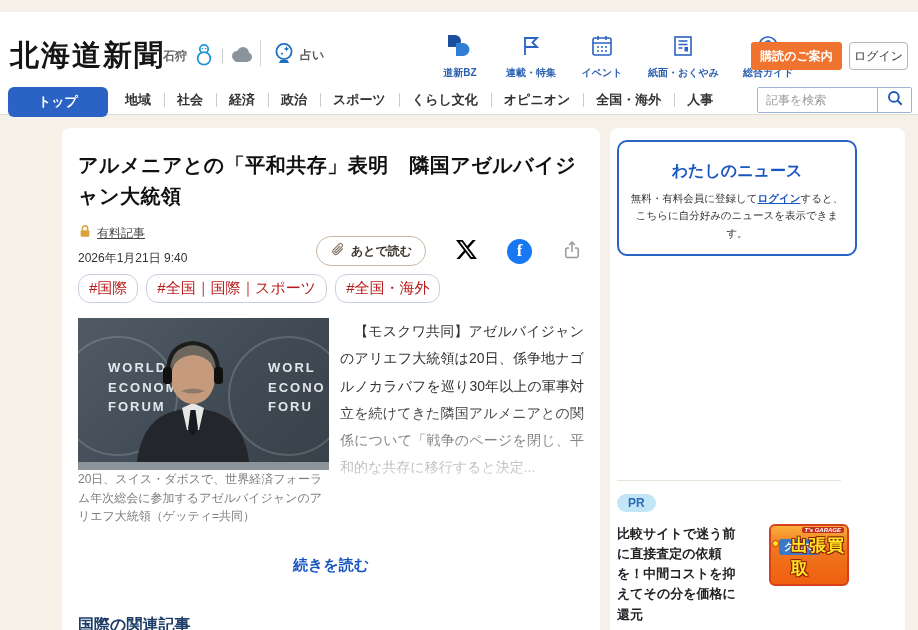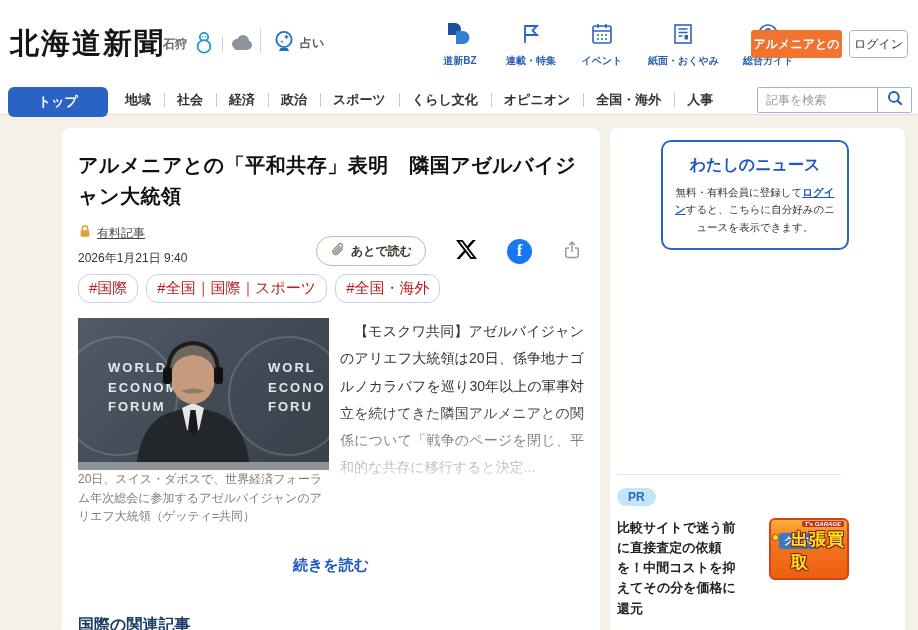--- a/index.html
+++ b/index.html
@@ -2,21 +2,21 @@
 <html lang="ja"><head>
 <meta charset="utf-8">
 <style>
   * { margin:0; padding:0; box-sizing:border-box; }
   html,body { width:918px; height:630px; overflow:hidden; }
   body {
     position:relative; background:#f5f1e9;
     font-family:"Liberation Sans","DejaVu Sans",sans-serif; color:#333;
   }
   
-  .header { position:absolute; top:0; left:0; width:918px; height:85px; background:#fff; }
+  .header { position:absolute; top:12px; left:0; width:918px; height:85px; background:#fff; }
   .logo { position:absolute; left:10px; top:24px; font-family:"DejaVu Serif","Liberation Serif",serif;
           font-weight:bold; font-size:29px; color:#151515; letter-spacing:2px; cursor:pointer; }
   .weather { position:absolute; left:163px; top:30px; display:flex; align-items:center; gap:5px; }
   .region-label { font-size:12px; font-weight:bold; color:#666; }
   .wx-sep { width:1px; height:14px; background:#c9c9c9; margin:0 1px; }
   .header-vdiv { position:absolute; left:260px; top:28px; width:1px; height:26px; background:#d5d5d5; }
   .fortune { position:absolute; left:272px; top:29px; display:flex; align-items:center; gap:4px; cursor:pointer; }
   .fortune-label { font-size:12px; font-weight:bold; color:#5a5a5a; }
   .quick-links { position:absolute; left:438px; top:22px; display:flex; gap:24px; }
   .qlink { display:flex; flex-direction:column; align-items:center; gap:4px; cursor:pointer; min-width:44px;font-weight:bold; }
@@ -73,22 +73,22 @@
     text-align:justify; height:172px; overflow:hidden; }
   .article-text .indent { display:inline-block; width:14px; }
   .article-text::after { content:""; position:absolute; left:0; right:0; bottom:0; height:85px;
     background:linear-gradient(rgba(255,255,255,0),rgba(255,255,255,.95)); }
   .continue { display:block; margin:30px auto 0; background:none; border:none; color:#1a56c0;
     font-size:15px; font-weight:bold; cursor:pointer; font-family:inherit; }
   .related-heading { margin-top:40px; font-size:16px; font-weight:bold; color:#1d3d66; }
   
   .sidebar { position:absolute; left:610px; top:128px; width:295px; height:502px; background:#fff;
     border-radius:8px 8px 0 0; padding:12px 0 0 7px; }
-  .mynews { width:188px; border:2px solid #2a63c4; border-radius:10px; padding:13px 10px 12px;
-    text-align:center; background:#fff;margin-left:44px; }
+  .mynews { width:240px; border:2px solid #2a63c4; border-radius:10px; padding:19px 10px 12px;
+    text-align:center; background:#fff; }
   .mynews-title { font-size:16px; font-weight:bold; color:#1a56c0; }
   .mynews-text { margin-top:8px; font-size:10.5px; color:#333; line-height:1.65; }
   .mynews-text a { color:#1a56c0; font-weight:bold; text-decoration:underline; cursor:pointer; }
   .sb-divider { width:224px; height:1px; background:#e8e2d8; margin-top:224px; }
   .pr-pill { display:inline-block; margin-top:13px; background:#c3e6f7; color:#2a6bb8; font-size:12px;
     font-weight:bold; border-radius:10px; padding:2px 11px; }
   .ad-row { width:232px; display:flex; gap:22px; margin-top:12px; cursor:pointer; }
   .ad-text { flex:1; font-size:13px; font-weight:bold; color:#222; line-height:1.55; }
   .ad-img { width:80px; height:62px; border-radius:6px; flex-shrink:0; position:relative; overflow:hidden; }
   .ad-img.kuruma { background:linear-gradient(180deg,#f9b13c 0%,#f07820 35%,#ee5f10 100%);
@@ -198,21 +198,21 @@
         <svg width="24" height="24" viewBox="0 0 24 24" fill="none" stroke="#2a63c4" stroke-width="1.7">
             <circle cx="12" cy="12" r="9"></circle>
             <path d="M9.5 9.5 a2.5 2.5 0 1 1 3.6 2.2 c-.8.4 -1.1 1 -1.1 1.8"></path>
             <circle cx="12" cy="16.8" r="1" fill="#2a63c4" stroke="none"></circle>
           </svg>
       </span>
       <span class="ql-label">総合ガイド</span>
     </div>
   </div>
 
-  <button class="subscribe-btn">アルメニアとの</button>
+  <button class="subscribe-btn">購読のご案内</button>
   <button class="login-btn">ログイン</button>
 </div>
 
 <div class="nav">
   <div class="tab active">トップ</div>
   <div class="tab after-active">地域</div>
   <div class="tab">社会</div>
   <div class="tab">経済</div>
   <div class="tab">政治</div>
   <div class="tab">スポーツ</div>

